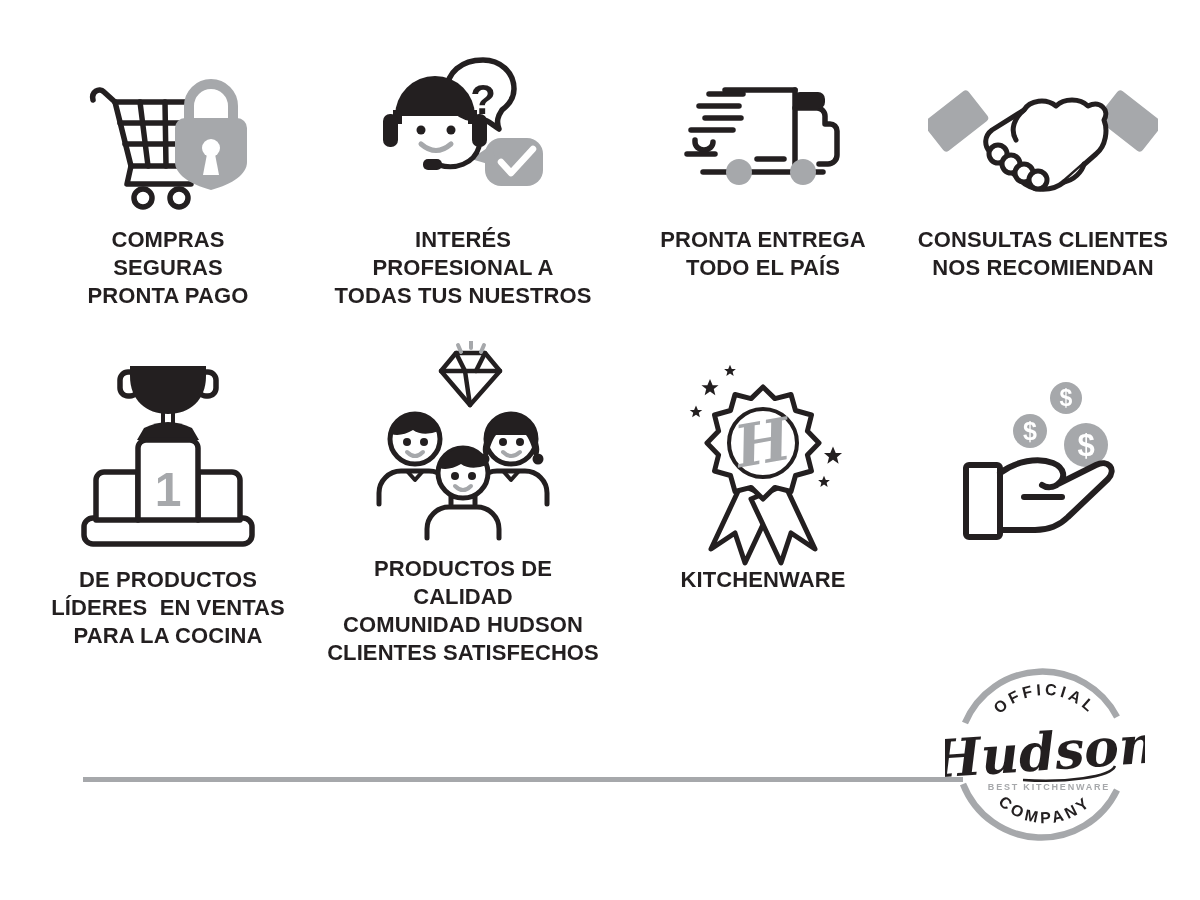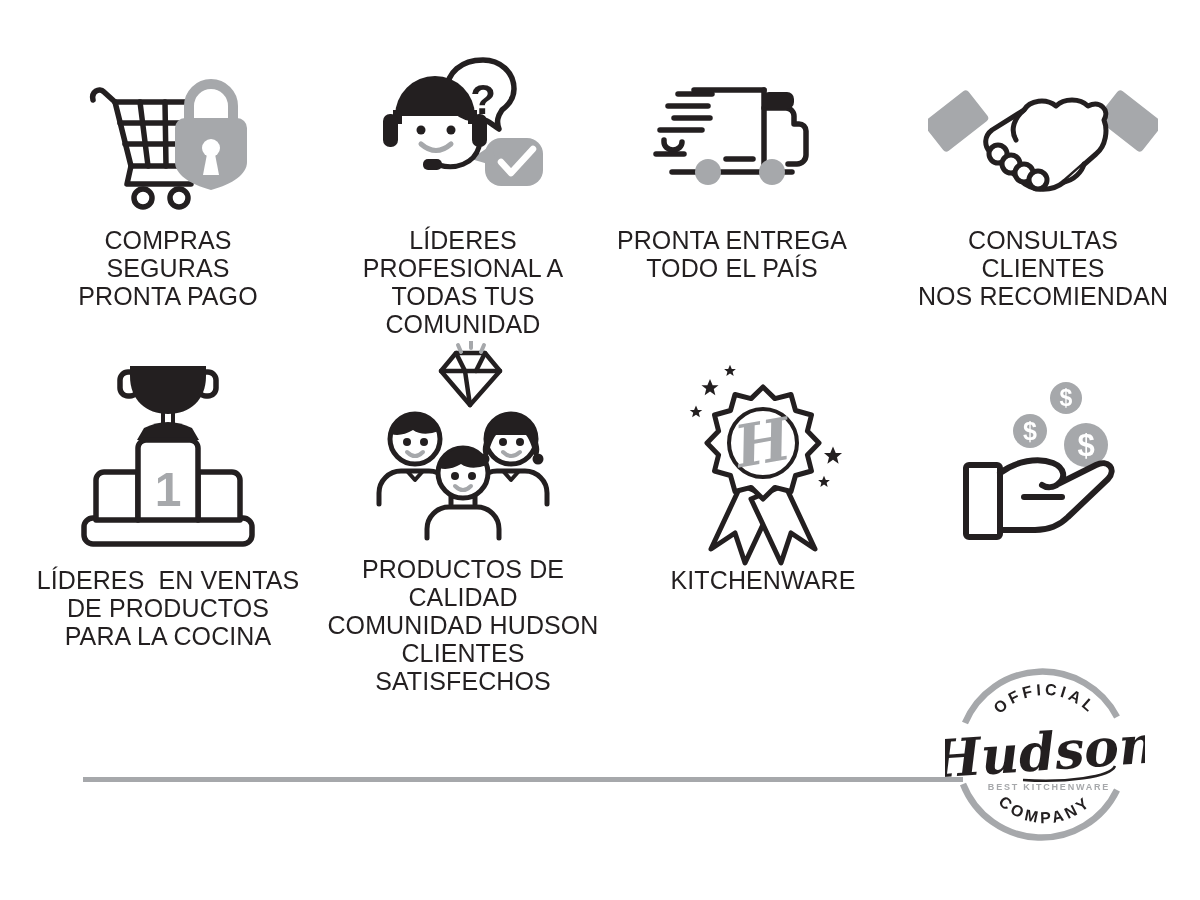--- a/index.html
+++ b/index.html
@@ -1,20 +1,20 @@
 <!DOCTYPE html>
 <html><head>
 <meta charset="utf-8">
 <style>
   html,body{margin:0;padding:0;background:#ffffff;}
   #page{position:relative;width:1200px;height:900px;background:#ffffff;overflow:hidden;
         font-family:"Liberation Sans",sans-serif;}
   .cell{position:absolute;width:280px;}
   .icon-box{display:flex;justify-content:center;align-items:flex-start;}
-  .caption{font-weight:400;font-size:25px;line-height:28px;color:#231f20;text-align:center;
+  .caption{font-weight:700;font-size:22px;line-height:28px;color:#231f20;text-align:center;
            letter-spacing:0.1px;}
   .cap-line{display:block;white-space:pre-wrap;}
   .row1 .icon-box{height:176px;}
   .row2 .icon-box{height:216px;}
   #divider{position:absolute;left:83px;top:777px;width:880px;height:5px;background:#a6a8ab;}
   #logo{position:absolute;left:945px;top:660px;}
   svg{display:block;}
 </style>
 </head>
 <body>
@@ -73,27 +73,27 @@
             <circle cx="78" cy="78" r="4.5" fill="#231f20"></circle>
           <path d="M48,92 q15,13 30,0" stroke="#a6a8ab" stroke-width="5" fill="none" stroke-linecap="round"></path>
           <rect x="10" y="62" width="15" height="33" rx="7" fill="#231f20"></rect>
           <rect x="99" y="62" width="15" height="33" rx="7" fill="#231f20"></rect>
           <path d="M106,95 C101,112 82,118 66,113" stroke="#231f20" stroke-width="5" fill="none" stroke-linecap="round"></path>
           <rect x="50" y="107" width="19" height="11" rx="5" fill="#231f20"></rect>
         </g>
       </svg>
     </div>
     <div class="caption">
-      <span class="cap-line">LÍDERES</span>
+      <span class="cap-line">INTERÉS</span>
       <span class="cap-line">PROFESIONAL A</span>
-      <span class="cap-line">TODAS TUS COMUNIDAD</span>
-    </div>
-  </div>
-
-  <div class="cell row1" style="left:592px;top:50px;">
+      <span class="cap-line">TODAS TUS NUESTROS</span>
+    </div>
+  </div>
+
+  <div class="cell row1" style="left:623px;top:50px;">
     <div class="icon-box">
       <svg width="165" height="108" viewBox="0 0 165 108" style="margin-top:32px;">
         <g stroke="#231f20" stroke-width="5.5" fill="none" stroke-linecap="round" stroke-linejoin="round">
           <path d="M28,12 H62"></path>
             <path d="M18,24 H58"></path>
             <path d="M24,36 H60"></path>
             <path d="M10,48 H52"></path>
           <path d="M14,58 v2 a9,8 0 0 0 18,0"></path>
           <path d="M6,72 H34"></path>
           <path d="M44,8 H114"></path>
@@ -149,22 +149,22 @@
         <g stroke="#231f20" stroke-width="5.5" fill="#ffffff" stroke-linejoin="round">
           <rect x="6" y="160" width="168" height="26" rx="9"></rect>
           <path d="M18,162 v-40 a8,8 0 0 1 8,-8 h34 v48 z"></path>
           <path d="M120,162 v-48 h34 a8,8 0 0 1 8,8 v40 z"></path>
           <path d="M60,162 v-72 a8,8 0 0 1 8,-8 h44 a8,8 0 0 1 8,8 v72 z"></path>
         </g>
         <text x="90" y="148" text-anchor="middle" font-size="48" font-weight="700" fill="#a6a8ab">1</text>
       </svg>
     </div>
     <div class="caption">
+      <span class="cap-line">DE PRODUCTOS</span>
       <span class="cap-line">LÍDERES  EN VENTAS</span>
-      <span class="cap-line">DE PRODUCTOS</span>
       <span class="cap-line">PARA LA COCINA</span>
     </div>
   </div>
 
   <div class="cell row2" style="left:323px;top:339px;">
     <div class="icon-box">
       <svg width="200" height="200" viewBox="0 0 200 200" style="margin-top:2px;">
         <g stroke="#231f20" stroke-width="4.5" fill="none" stroke-linejoin="round" stroke-linecap="round">
           <path d="M78,30 L93,12 H122 L137,30 L107,64 Z"></path>
           <path d="M78,30 H137"></path>

